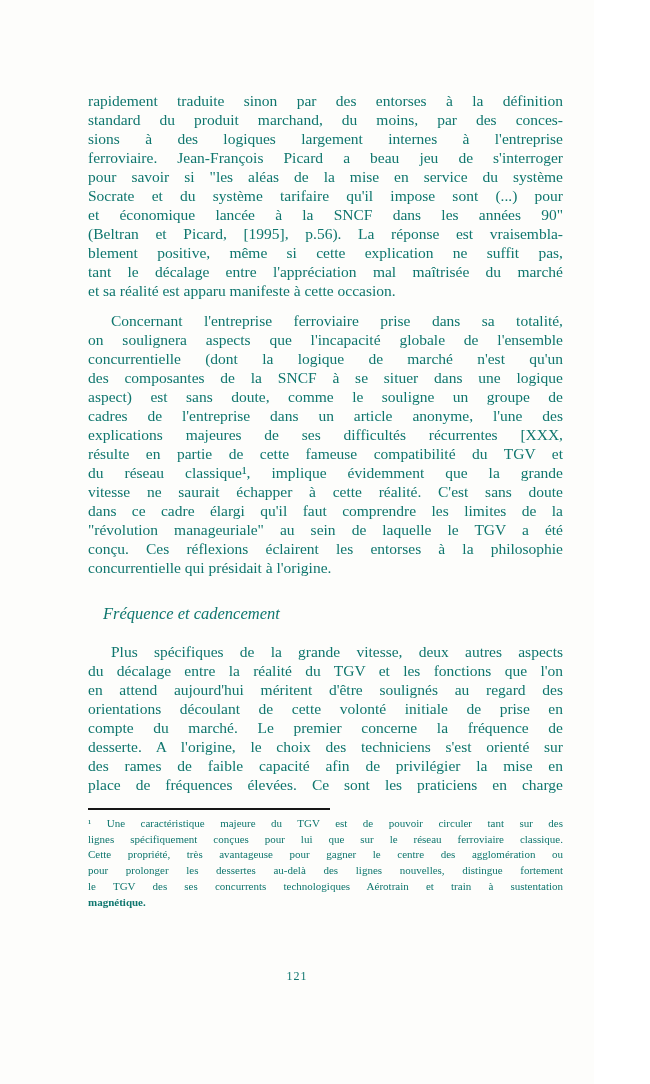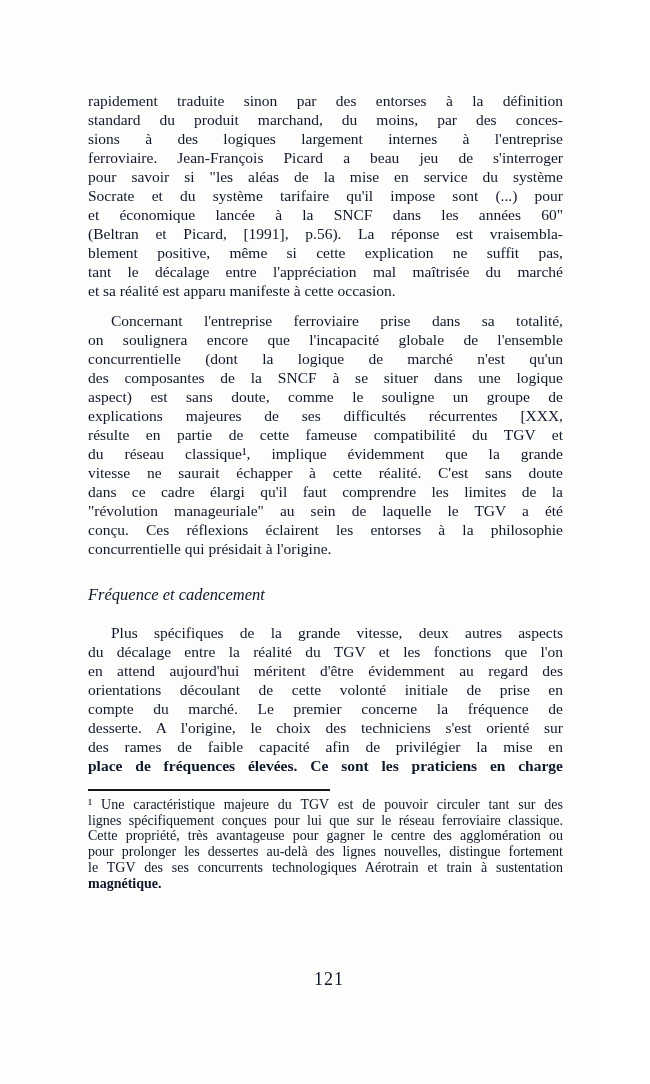--- a/index.html
+++ b/index.html
@@ -1,114 +1,114 @@
 <!DOCTYPE html>
 <html><head>
 <meta charset="utf-8">
 <style>
   html, body { margin: 0; padding: 0; background: #ffffff; }
   .page {
     position: relative;
     width: 594px;
     height: 1084px;
     background: #fdfdfb;
-    color: #0f172a;
+    color: #0f766e;
     font-family: "Liberation Serif", serif;
     overflow: hidden;
   }
   .text-column {
     position: absolute;
     left: 88px;
     top: 91px;
     width: 475px;
   }
   .para { margin: 0; padding: 0; }
   .jline {
     font-size: 15.5px;
     line-height: 19px;
     text-align: justify;
     text-align-last: justify;
   }
   .para .jline:last-child { text-align-last: left; }
-  .para.cont .jline:last-child { text-align-last: justify; font-weight: bold; }
+  .para.cont .jline:last-child { text-align-last: justify; }
   .para.indent .jline:first-child { text-indent: 23px; margin-top: 11px; }
   .heading {
     font-style: italic;
     font-weight: normal;
     font-size: 16.5px;
     line-height: 19px;
-    margin: 27px 0 19px 0;
+    margin: 27px 0 19px 15px;
   }
   .fn-rule {
     width: 242px;
     height: 0;
     border-top: 2px solid #161616;
     margin-top: 14px;
   }
   .footnote { margin-top: 6px; }
   .fline {
-    font-size: 14px;
+    font-size: 11px;
     line-height: 15.7px;
     text-align: justify;
     text-align-last: justify;
   }
   .footnote .fline:last-child { text-align-last: left; font-weight: bold; }
   .page-number {
     position: absolute;
     top: 969px;
     left: 0;
     width: 100%;
     text-align: center;
-    font-size: 18px;
+    font-size: 12px;
     letter-spacing: 1px;
-    margin-left: 32px;
   }
 </style>
 </head>
 <body>
 
 <div class="page">
   <div class="text-column">
 
     <div class="para">
         <div class="jline">rapidement traduite sinon par des entorses à la définition</div>
         <div class="jline">standard du produit marchand, du moins, par des conces-</div>
         <div class="jline">sions à des logiques largement internes à l'entreprise</div>
         <div class="jline">ferroviaire. Jean-François Picard a beau jeu de s'interroger</div>
         <div class="jline">pour savoir si "les aléas de la mise en service du système</div>
         <div class="jline">Socrate et du système tarifaire qu'il impose sont (...) pour</div>
-        <div class="jline">et économique lancée à la SNCF dans les années 60"</div>
-        <div class="jline">(Beltran et Picard, [1991], p.56). La réponse est vraisembla-</div>
+        <div class="jline">et économique lancée à la SNCF dans les années 90"</div>
+        <div class="jline">(Beltran et Picard, [1995], p.56). La réponse est vraisembla-</div>
         <div class="jline">blement positive, même si cette explication ne suffit pas,</div>
         <div class="jline">tant le décalage entre l'appréciation mal maîtrisée du marché</div>
         <div class="jline">et sa réalité est apparu manifeste à cette occasion.</div>
       </div>
 
     <div class="para indent">
         <div class="jline">Concernant l'entreprise ferroviaire prise dans sa totalité,</div>
-        <div class="jline">on soulignera encore que l'incapacité globale de l'ensemble</div>
+        <div class="jline">on soulignera aspects que l'incapacité globale de l'ensemble</div>
         <div class="jline">concurrentielle (dont la logique de marché n'est qu'un</div>
         <div class="jline">des composantes de la SNCF à se situer dans une logique</div>
         <div class="jline">aspect) est sans doute, comme le souligne un groupe de</div>
+        <div class="jline">cadres de l'entreprise dans un article anonyme, l'une des</div>
         <div class="jline">explications majeures de ses difficultés récurrentes [XXX,</div>
         <div class="jline">résulte en partie de cette fameuse compatibilité du TGV et</div>
         <div class="jline">du réseau classique¹, implique évidemment que la grande</div>
         <div class="jline">vitesse ne saurait échapper à cette réalité. C'est sans doute</div>
         <div class="jline">dans ce cadre élargi qu'il faut comprendre les limites de la</div>
         <div class="jline">"révolution manageuriale" au sein de laquelle le TGV a été</div>
         <div class="jline">conçu. Ces réflexions éclairent les entorses à la philosophie</div>
         <div class="jline">concurrentielle qui présidait à l'origine.</div>
       </div>
 
     <h2 class="heading">Fréquence et cadencement</h2>
 
     <div class="para indent cont">
         <div class="jline">Plus spécifiques de la grande vitesse, deux autres aspects</div>
         <div class="jline">du décalage entre la réalité du TGV et les fonctions que l'on</div>
-        <div class="jline">en attend aujourd'hui méritent d'être évidemment au regard des</div>
+        <div class="jline">en attend aujourd'hui méritent d'être soulignés au regard des</div>
         <div class="jline">orientations découlant de cette volonté initiale de prise en</div>
         <div class="jline">compte du marché. Le premier concerne la fréquence de</div>
         <div class="jline">desserte. A l'origine, le choix des techniciens s'est orienté sur</div>
         <div class="jline">des rames de faible capacité afin de privilégier la mise en</div>
         <div class="jline">place de fréquences élevées. Ce sont les praticiens en charge</div>
       </div>
 
     <div class="fn-rule"></div>
 
     <div class="footnote">

